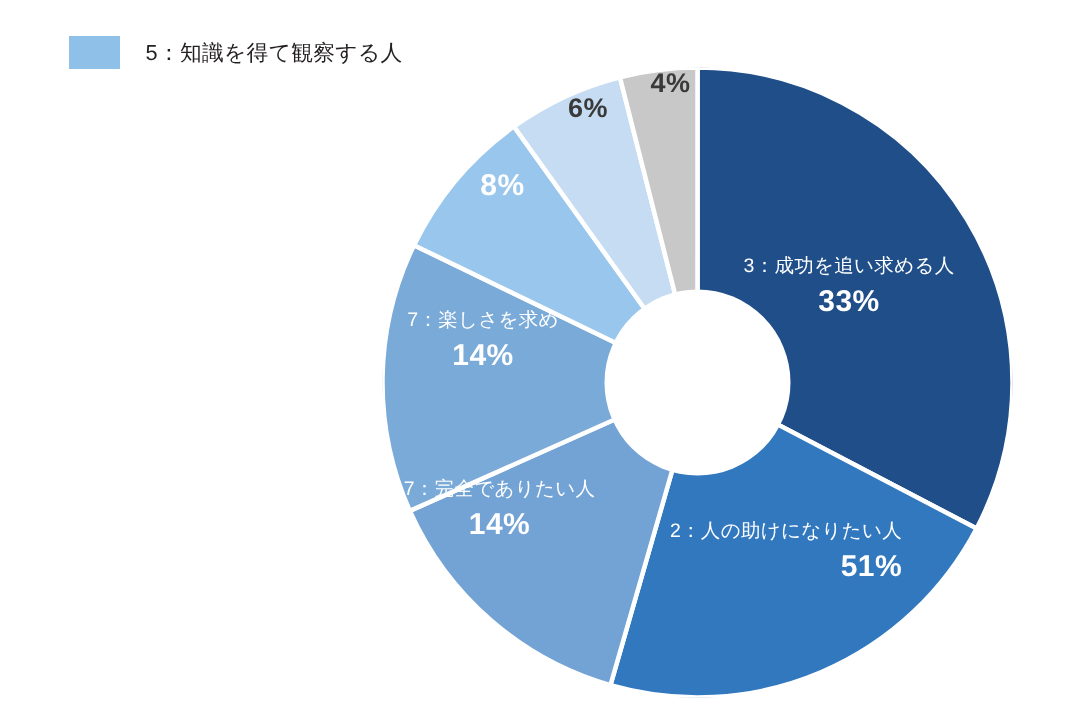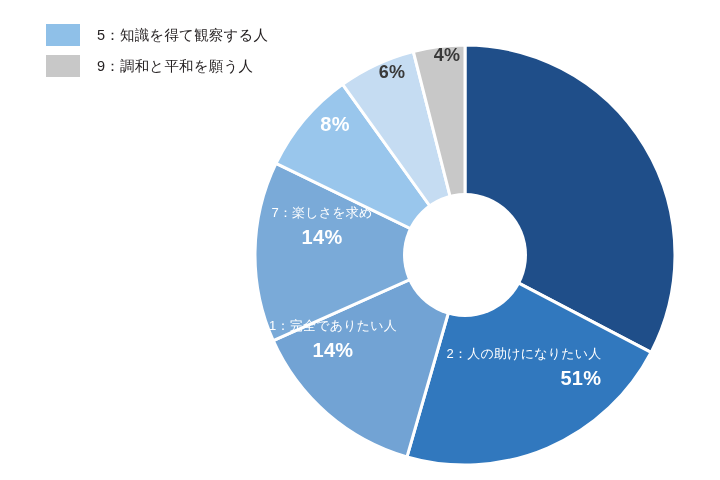--- a/index.html
+++ b/index.html
@@ -98,49 +98,49 @@
 </head>
 <body>
 
 <div id="chart-root">
 
   <div id="legend">
     <div class="legend-item">
       <span class="legend-swatch" style="background: rgb(143, 192, 232);"></span>
       <span class="legend-label">5：知識を得て観察する人</span>
     </div>
-    <div class="legend-item">
-      <span class="legend-swatch" style="background: rgb(200, 200, 200);"></span>
-      <span class="legend-label">9：調和と平和を願う人</span>
-    </div>
   </div>
 
   <div id="donut-wrap">
     <svg id="donut-svg" viewBox="0 0 420 420">
       <g id="slices">
           <path d="M 210 210 L 210.00 0.00 A 210 210 0 0 1 396.06 307.37 Z" fill="#1f4e89" stroke="#ffffff" stroke-width="3" stroke-linejoin="round"></path>
           <path d="M 210 210 L 396.06 307.37 A 210 210 0 0 1 151.98 411.82 Z" fill="#3178be" stroke="#ffffff" stroke-width="3" stroke-linejoin="round"></path>
           <path d="M 210 210 L 151.98 411.82 A 210 210 0 0 1 18.24 295.61 Z" fill="#72a3d4" stroke="#ffffff" stroke-width="3" stroke-linejoin="round"></path>
           <path d="M 210 210 L 18.24 295.61 A 210 210 0 0 1 21.00 118.46 Z" fill="#7aaad8" stroke="#ffffff" stroke-width="3" stroke-linejoin="round"></path>
           <path d="M 210 210 L 21.00 118.46 A 210 210 0 0 1 87.62 39.34 Z" fill="#99c6ec" stroke="#ffffff" stroke-width="3" stroke-linejoin="round"></path>
           <path d="M 210 210 L 87.62 39.34 A 210 210 0 0 1 158.28 6.47 Z" fill="#c5dcf2" stroke="#ffffff" stroke-width="3" stroke-linejoin="round"></path>
           <path d="M 210 210 L 158.28 6.47 A 210 210 0 0 1 210.00 0.00 Z" fill="#c8c8c8" stroke="#ffffff" stroke-width="3" stroke-linejoin="round"></path>
         </g>
       <circle id="donut-hole" cx="210" cy="210" r="62" fill="#ffffff"></circle>
     </svg>
   </div>
 
+  <div class="slice-label on-dark" id="label-3">
+    <div class="slice-name">3：成功を追い求める人</div>
+    <div class="slice-pct">33%</div>
+  </div>
 
   <div class="slice-label on-light" id="label-2">
     <div class="slice-name">2：人の助けになりたい人</div>
     <div class="slice-pct">51%</div>
   </div>
 
   <div class="slice-label on-light" id="label-1">
-    <div class="slice-name">1：完全でありたい人</div>
+    <div class="slice-name">7：完全でありたい人</div>
     <div class="slice-pct">14%</div>
   </div>
 
   <div class="slice-label on-light" id="label-7">
     <div class="slice-name">7：楽しさを求め</div>
     <div class="slice-pct">14%</div>
   </div>
 
   <div class="slice-label on-light" id="label-5">
     <div class="slice-pct">8%</div>

